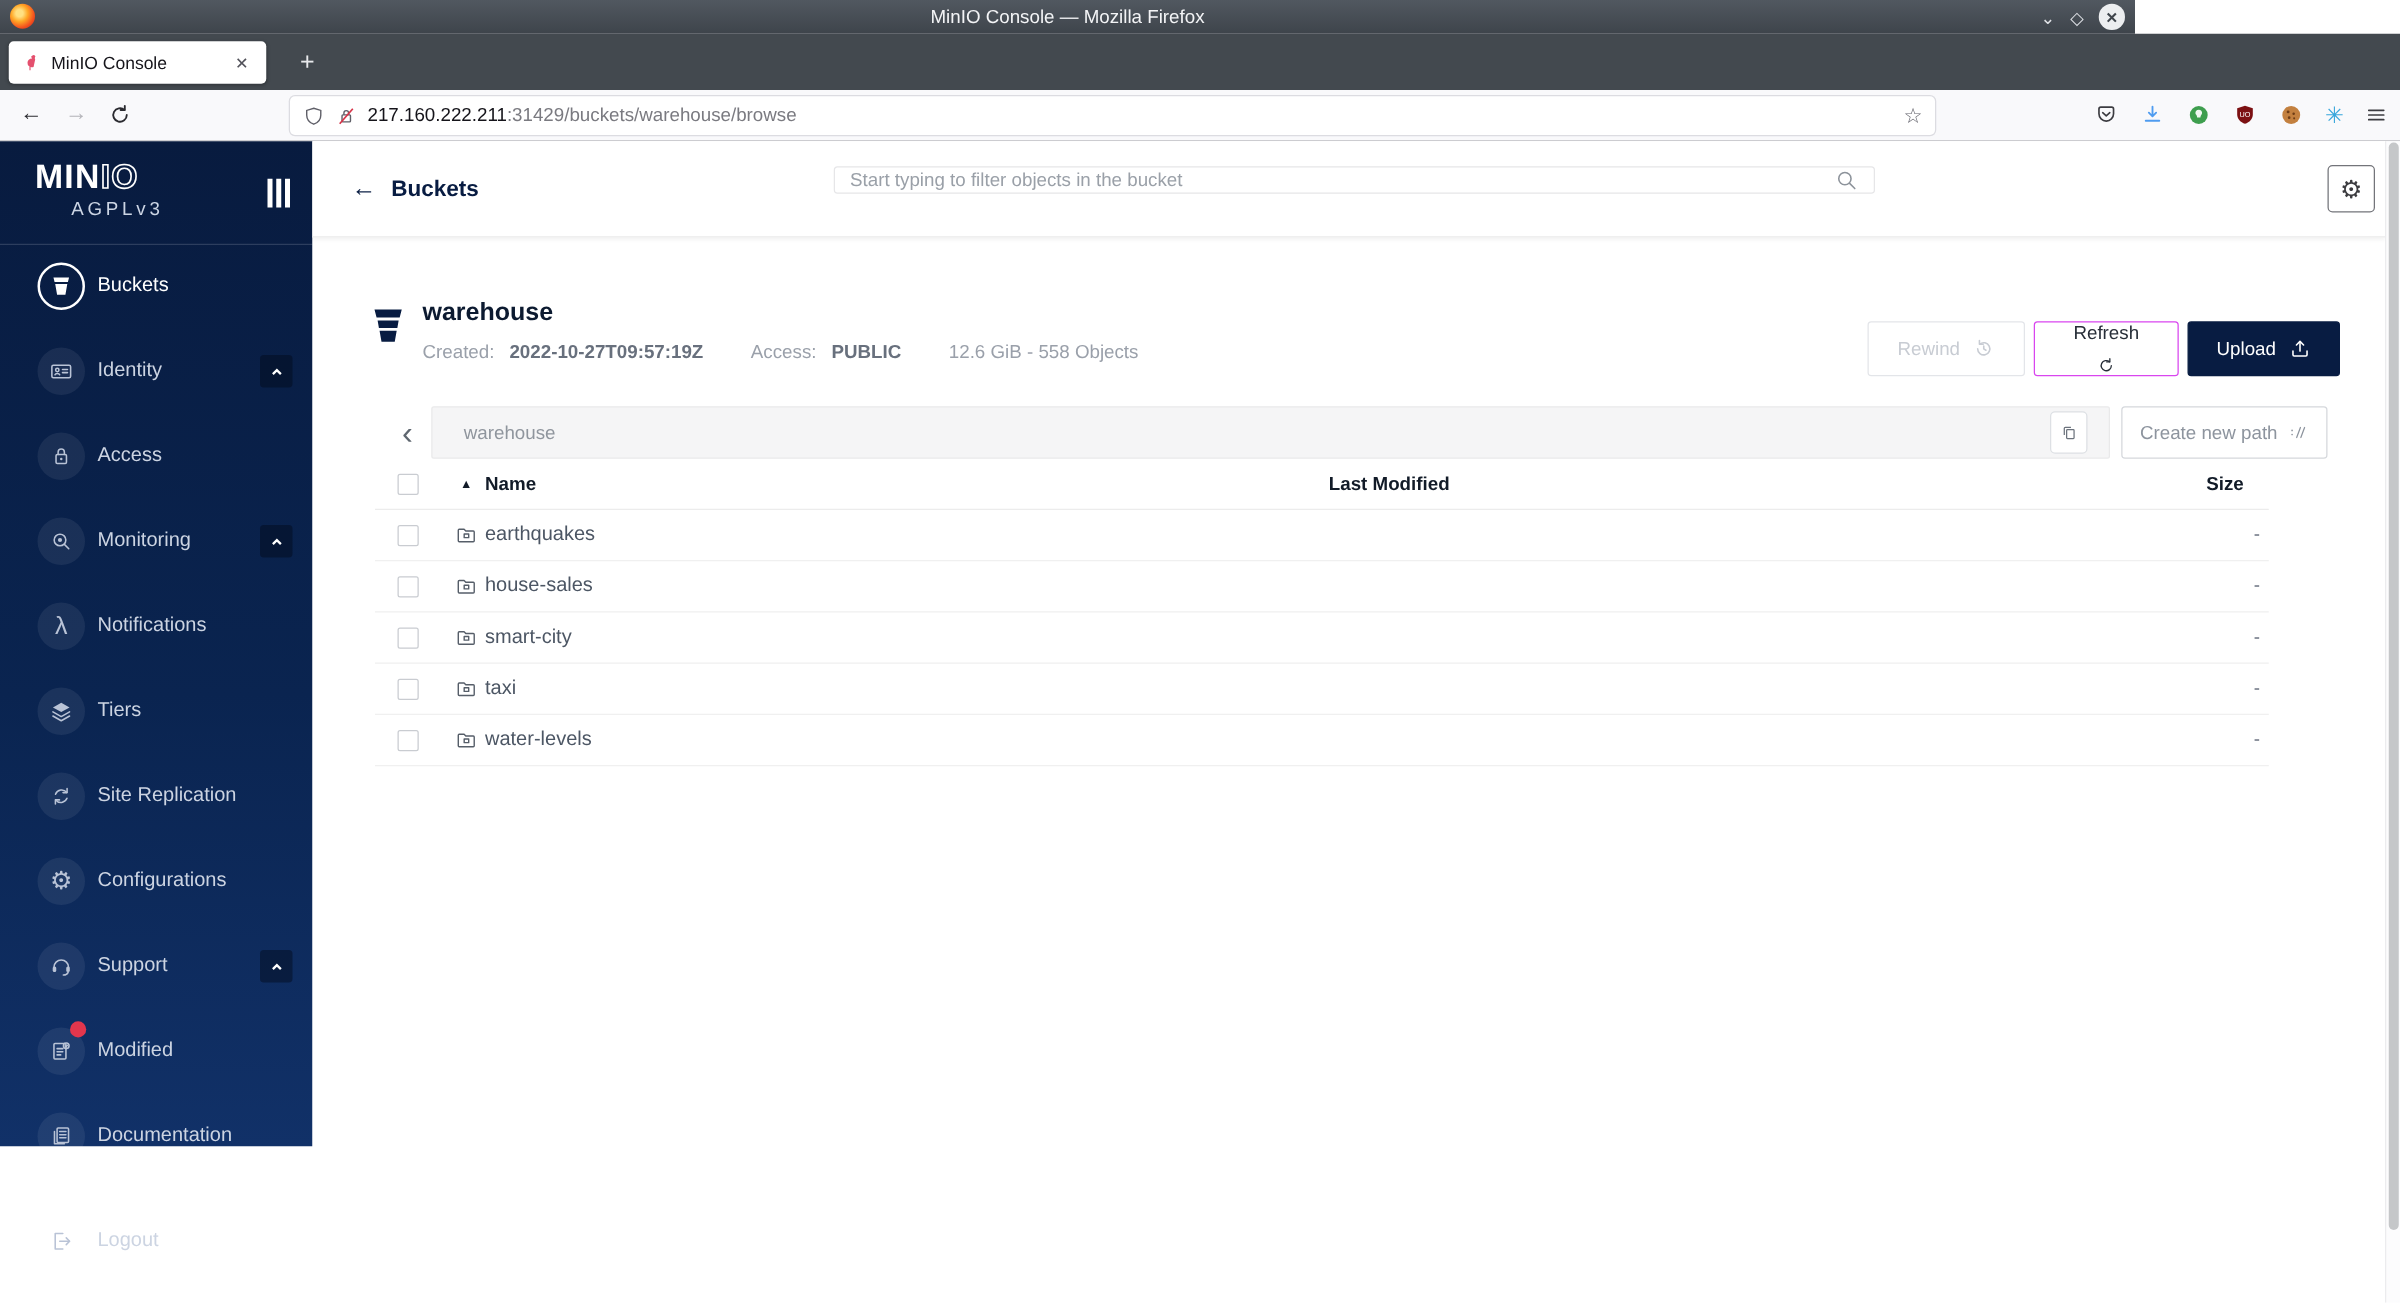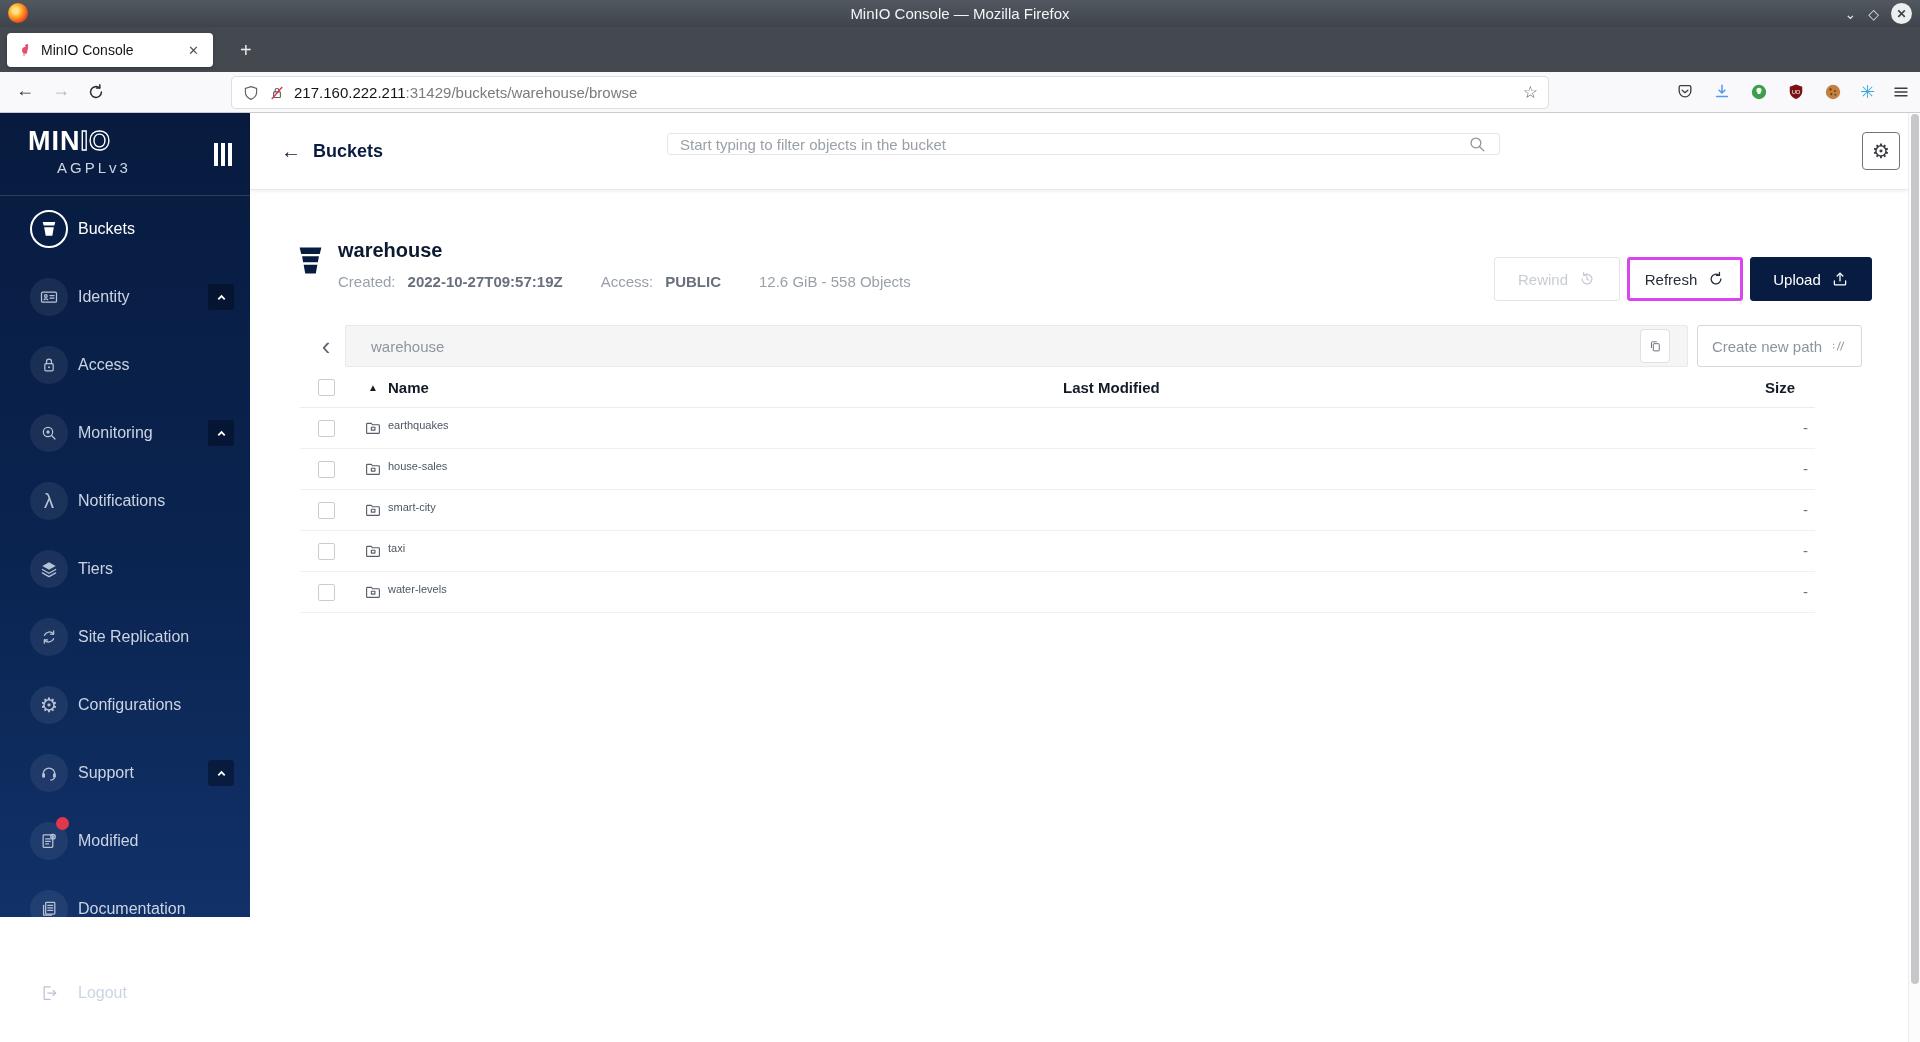--- a/index.html
+++ b/index.html
@@ -1,21 +1,21 @@
 <!DOCTYPE html>
 <html><head>
 <meta charset="utf-8">
 <style>
   * { margin:0; padding:0; box-sizing:border-box; }
   html,body { width:1920px; height:1042px; overflow:hidden; background:#fff;
     font-family:"Liberation Sans", sans-serif; }
   .abs { position:absolute; }
 
   
-  #titlebar { position:absolute; left:0; top:0; width:1920px; height:27px;
+  #titlebar { position:absolute; left:0; top:0; width:1708px; height:27px;
     background:linear-gradient(180deg,#515860 0%,#3e444b 100%);
     display:flex; align-items:center; }
   #ff-logo { position:absolute; left:8px; top:3px; width:20px; height:20px; border-radius:50%;
     background:radial-gradient(circle at 38% 38%, #ffe082 0 16%, #ffa726 38%, #f4511e 66%, #b71c1c 100%); }
   #win-title { width:100%; text-align:center; color:#f3f4f6; font-size:15px; }
   #win-controls { position:absolute; right:8px; top:0; height:27px; display:flex; align-items:center; gap:12px; }
   #win-controls .glyph { color:#dfe2e6; font-size:14px; line-height:1; }
   #btn-close { width:21px; height:21px; border-radius:50%; background:#eceef0; display:flex; align-items:center; justify-content:center; color:#3e444b; font-size:12px; font-weight:bold; }
 
   #tabbar { position:absolute; left:0; top:27px; width:1920px; height:45px; background:#43494f; }
@@ -76,21 +76,21 @@
   #bucket-icon { position:absolute; left:48px; top:134px; width:25px; height:27px; }
   #bucket-title { position:absolute; left:88px; top:126px; font-size:20px; font-weight:700; color:#0c1a30; }
   #bucket-meta { position:absolute; left:88px; top:160px; font-size:15px; color:#9aa0aa; display:flex; gap:12px; }
   #bucket-meta b { color:#68707d; font-weight:700; }
   #bucket-meta .gap { width:14px; }
 
   .btn { position:absolute; top:144px; height:44px; border-radius:3px; display:flex; align-items:center;
     justify-content:center; gap:10px; font-size:15px; background:#fff; }
   .btn svg { width:18px; height:18px; fill:none; stroke:currentColor; stroke-width:1.7; stroke-linecap:round; stroke-linejoin:round; }
   #btn-rewind { left:1244px; width:126px; border:1px solid #e3e5e9; color:#c8ccd3; }
-  #btn-refresh { left:1377px; width:116px; border:3px solid #d946ef; color:#272e38; font-weight:500; }
+  #btn-refresh { left:1377px; width:116px; border:1px solid #d946ef; color:#272e38; font-weight:500;flex-direction:column; }
   #btn-upload { left:1500px; width:122px; border:1px solid #081c42; background:#081c42; color:#fff; font-weight:500; }
 
   #pathbar-back { position:absolute; left:57px; top:212px; width:38px; height:42px; background:#fff;
     display:flex; align-items:center; justify-content:center; color:#5f6770; font-size:26px; }
   #path-box { position:absolute; left:95px; top:212px; width:1343px; height:42px; background:#f5f5f6;
     border:1px solid #e9e9ea; border-radius:2px; display:flex; align-items:center; padding-left:25px; }
   #path-text { font-size:15px; color:#8f959d; }
   #copy-btn { position:absolute; left:1294px; top:3px; width:30px; height:34px; background:#fff;
     border:1px solid #dde0e4; border-radius:4px; display:flex; align-items:center; justify-content:center; }
   #copy-btn svg { width:15px; height:15px; stroke:#6c737d; fill:none; stroke-width:1.6; stroke-linejoin:round; }
@@ -104,21 +104,21 @@
   .checkbox { position:absolute; left:18px; width:17px; height:17px; border:1px solid #c9ccd1; border-radius:2px; background:#fff; }
   #thead .checkbox { top:4px; }
   #col-name { position:absolute; left:88px; top:4px; font-size:15px; font-weight:700; color:#121b28; }
   #sort-asc { position:absolute; left:68px; top:7px; font-size:10px; color:#121b28; }
   #col-modified { position:absolute; left:763px; top:4px; font-size:15px; font-weight:700; color:#121b28; }
   #col-size { position:absolute; left:1465px; top:4px; font-size:15px; font-weight:700; color:#121b28; }
   .trow { position:relative; height:41px; border-bottom:1px solid #f0f0f0; }
   .trow .checkbox { top:12px; }
   .trow .folder { position:absolute; left:64px; top:11px; width:18px; height:18px; }
   .trow .folder svg { width:18px; height:18px; stroke:#565e69; fill:none; stroke-width:1.5; stroke-linejoin:round; }
-  .trow .fname { position:absolute; left:88px; top:11px; font-size:11px; color:#4c5664; }
+  .trow .fname { position:absolute; left:88px; top:11px; font-size:16px; color:#4c5664; }
   .trow .fsize { position:absolute; left:1503px; top:11px; font-size:15px; color:#6b7280; }
 
   #scrollbar { position:absolute; right:0; top:113px; width:12px; height:929px; background:#fcfcfd;
     border-left:1px solid #ececee; }
   #scroll-thumb { position:absolute; left:2px; top:1px; width:8px; height:870px; background:#c5c7c9; border-radius:4px; }
 </style>
 </head>
 <body>
 
 <div id="titlebar">

